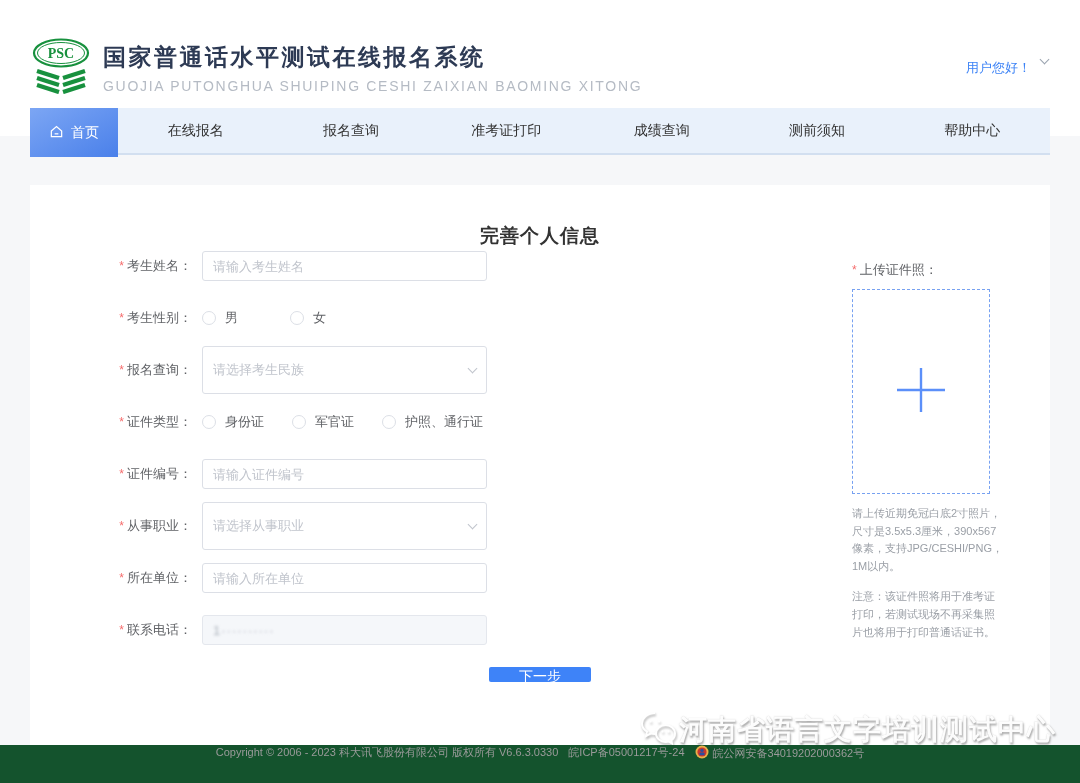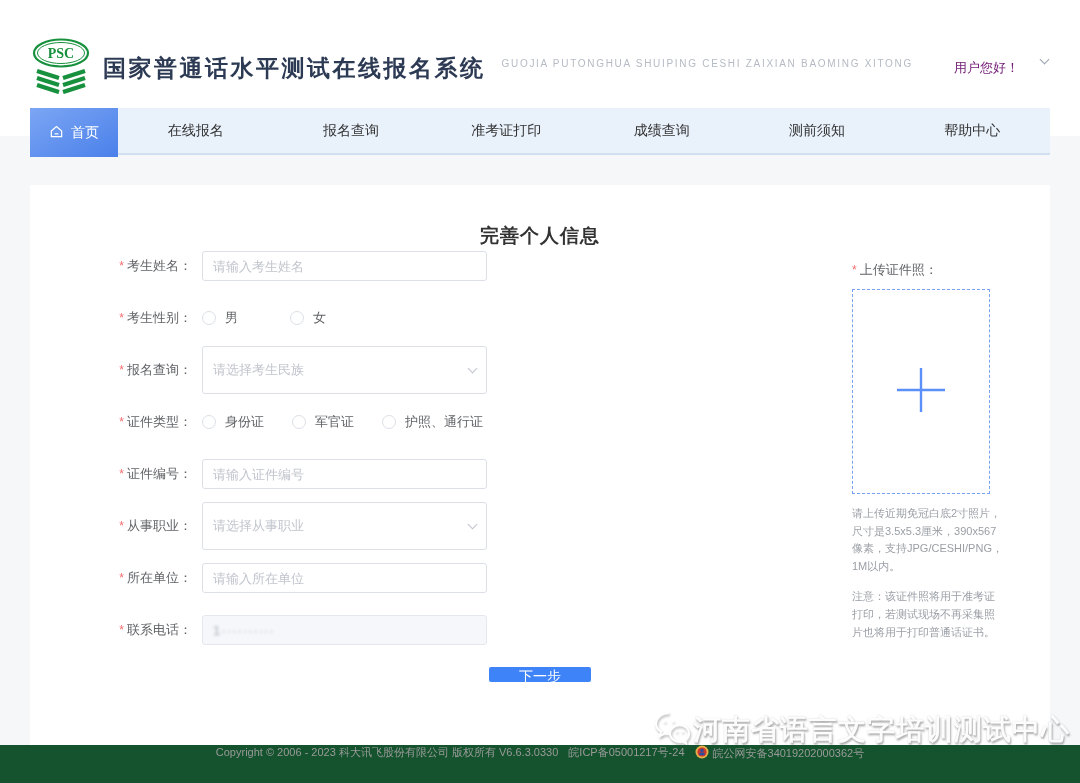--- a/index.html
+++ b/index.html
@@ -6,24 +6,24 @@
   html,body { margin:0; padding:0; }
   body {
     width:1080px; height:783px; position:relative; overflow:hidden;
     background:#f6f7f9;
     font-family:"Liberation Sans", sans-serif;
   }
 
   
   .topbar { height:136px; background:#fff; display:flex; align-items:center; padding:0 32px; }
   .brand { display:flex; align-items:center; gap:13px; }
-  .brand-text { display:flex; flex-direction:row;gap:16px; }
+  .brand-text { display:flex; flex-direction:column; }
   .title-cn { font-size:23px; font-weight:bold; color:#2d3a54; letter-spacing:2.5px; }
-  .title-en { font-size:10px; color:#b5bbc4; letter-spacing:1.7px; margin-top:5px; }
-  .user { margin-left:auto; display:flex; gap:22px; font-size:13px; color:#701a75; cursor:pointer; }
+  .title-en { font-size:14px; color:#b5bbc4; letter-spacing:1.7px; margin-top:5px; }
+  .user { margin-left:auto; display:flex; gap:10px; font-size:13px; color:#3b82f6; cursor:pointer; }
   .chev { width:7px; height:7px; border-right:1.5px solid #9aa3af; border-bottom:1.5px solid #9aa3af; transform:rotate(45deg); margin-top:-3px; }
 
   
   .nav { position:absolute; left:30px; right:30px; top:108px; height:47px;
          background:#e9f1fb; border-bottom:2px solid #d2dff0; display:flex; }
   .nav-item { flex:1; display:flex; align-items:center; justify-content:center;
               font-size:14px; color:#333; cursor:pointer; }
   .nav-item.active { flex:0 0 88px; height:49px; margin-bottom:-2px; gap:7px; color:#fff;
               background:linear-gradient(150deg,#7ca6f4 0%,#4a80ea 100%); }
 
@@ -59,21 +59,21 @@
             display:flex; align-items:center; justify-content:center; cursor:pointer; }
   .up-hint { font-size:11px; color:#9a9fa6; line-height:1.6; margin-top:11px; width:152px; }
   .up-note { font-size:11px; color:#9a9fa6; line-height:1.6; margin-top:13px; width:152px; }
 
   
   .next-btn { display:block; margin:4px auto 0; width:102px; height:15px;
               background:#3e83f8; color:#fff; font-size:14px; border:none; border-radius:2px;
               cursor:pointer; font-family:"Liberation Sans", sans-serif; }
 
   
-  .wm { position:absolute; right:10px; bottom:33px; display:flex; align-items:center; 
+  .wm { position:absolute; right:24px; bottom:33px; display:flex; align-items:center; 
         pointer-events:none; }
   .wm-text { font-size:28px; font-weight:bold; color:rgba(255,255,255,0.96); letter-spacing:1px;
              text-shadow:1px 2px 2px rgba(110,110,110,0.55), 0 0 1px rgba(160,160,160,0.5); }
   .wm-icon { filter:drop-shadow(1px 2px 1px rgba(110,110,110,0.5)); }
 
   
   .footer { position:absolute; left:0; right:0; bottom:0; height:38px; background:#14532d;
             display:flex; align-items:flex-start; justify-content:center; gap:10px;
             font-size:11px; color:#9a9a9a; }
   .footer a { color:#9a9a9a; text-decoration:none; cursor:pointer; }

